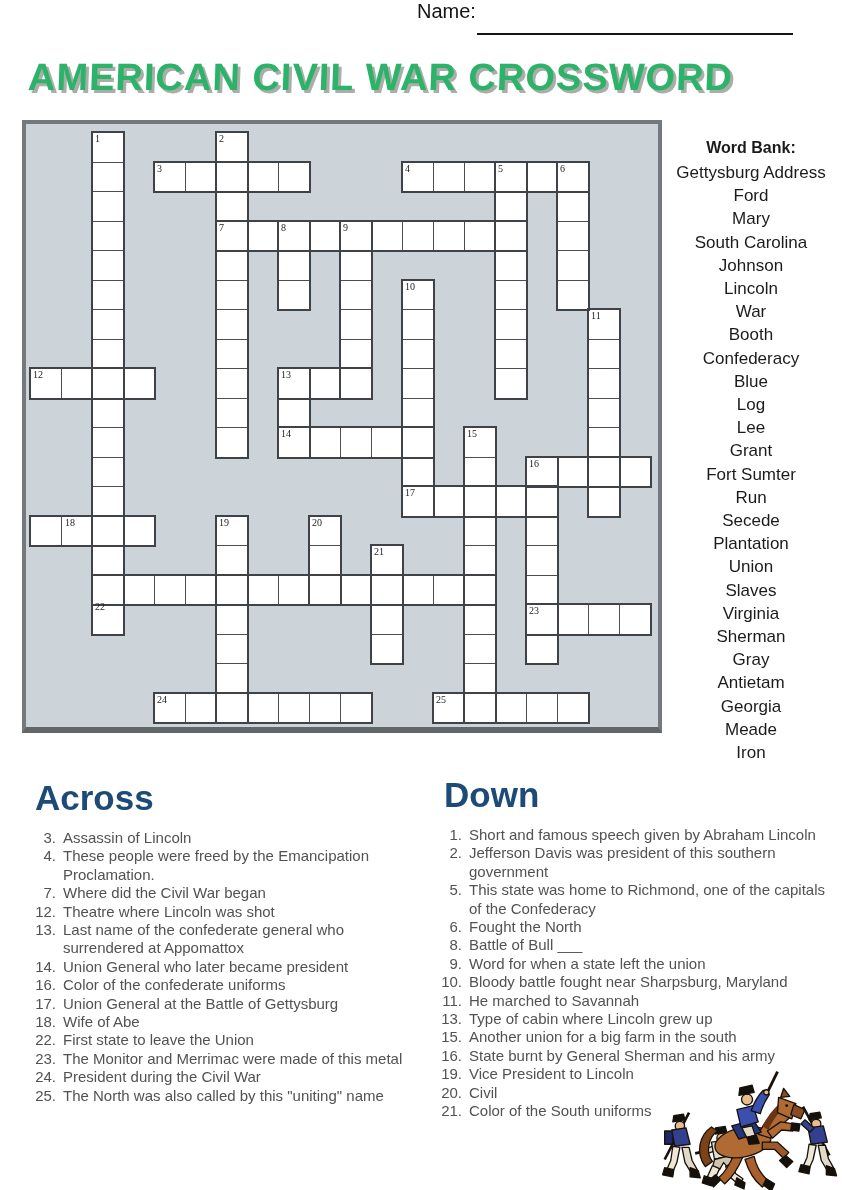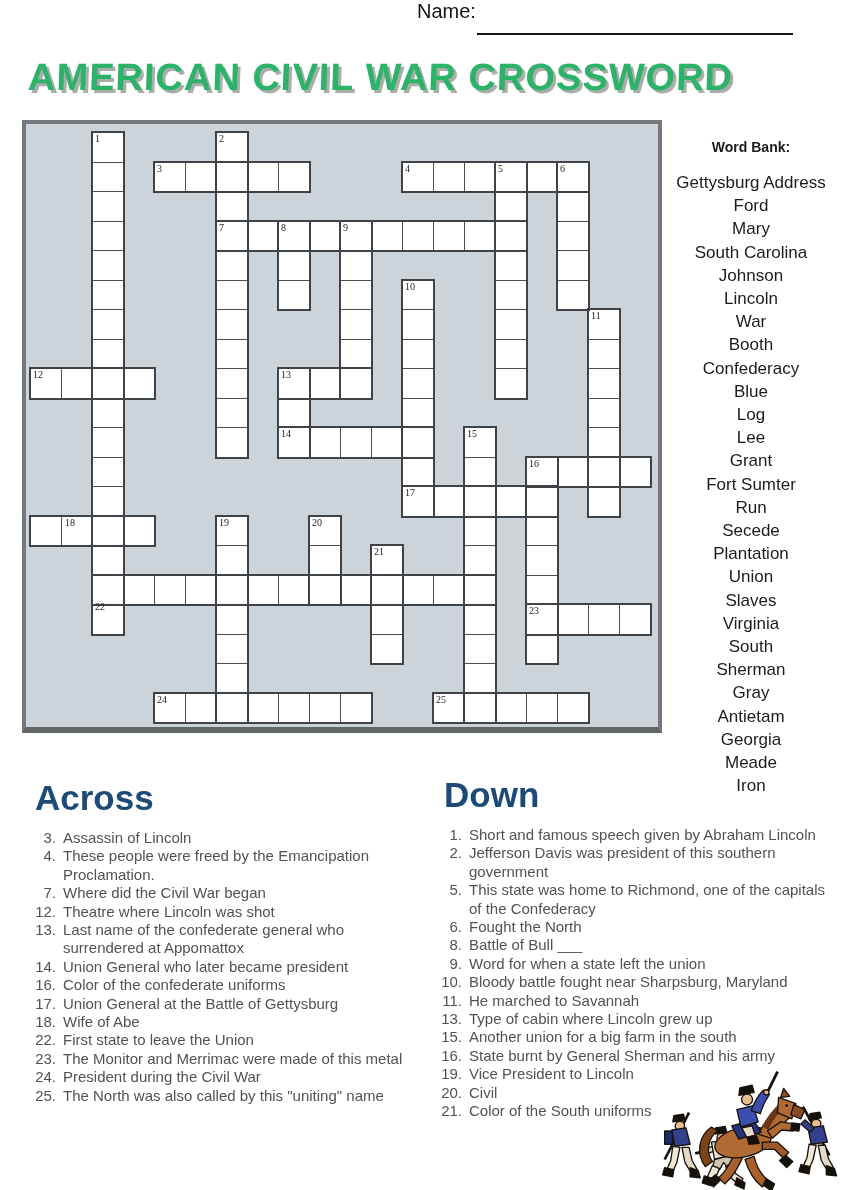--- a/index.html
+++ b/index.html
@@ -15,21 +15,21 @@
          transform:skewX(-2deg);}
 
   #panel{left:22px;top:120px;width:640px;height:613px;background:#ccd4da;
          border:4px solid #75797d;border-bottom:6px solid #616669;box-sizing:border-box;}
   .cell{position:absolute;background:#fff;border:1px solid #4d4d4d;box-sizing:border-box;z-index:1;}
   .outline{position:absolute;border:2px solid #3f4347;box-sizing:border-box;z-index:2;pointer-events:none;}
   .num{position:absolute;font-family:"Liberation Serif",serif;font-size:10px;line-height:10px;
        color:#1e1e1e;z-index:3;}
 
   #wordbank{left:660px;top:139px;width:182px;text-align:center;color:#1b1b1b;}
-  #wordbank-title{font-size:14px;font-weight:bold;margin-bottom:16px;}
+  #wordbank-title{font-size:16px;font-weight:bold;margin-bottom:4px;}
   .wb{font-size:17px;line-height:23.2px;}
 
   .sec-h{margin:8px;font-size:35px;font-weight:bold;color:#1d4b78;font-family:"Liberation Sans",sans-serif;}
   #across-h{left:27px;top:770px;}
   #down-h{left:436px;top:767px;}
 
   .clue{display:flex;color:#515254;font-size:15px;line-height:18.4px;}
   .cnum{flex:none;text-align:right;}
   .ctext{white-space:pre-line;padding-left:7px;}
   #across-list{left:18px;top:829px;width:408px;}
@@ -266,21 +266,20 @@
       <div class="wb">Log</div>
       <div class="wb">Lee</div>
       <div class="wb">Grant</div>
       <div class="wb">Fort Sumter</div>
       <div class="wb">Run</div>
       <div class="wb">Secede</div>
       <div class="wb">Plantation</div>
       <div class="wb">Union</div>
       <div class="wb">Slaves</div>
       <div class="wb">Virginia</div>
-      <div class="wb">South</div>
       <div class="wb">Sherman</div>
       <div class="wb">Gray</div>
       <div class="wb">Antietam</div>
       <div class="wb">Georgia</div>
       <div class="wb">Meade</div>
       <div class="wb">Iron</div>
     </div>
 </div>
 
 <h2 class="abs sec-h" id="across-h">Across</h2>

